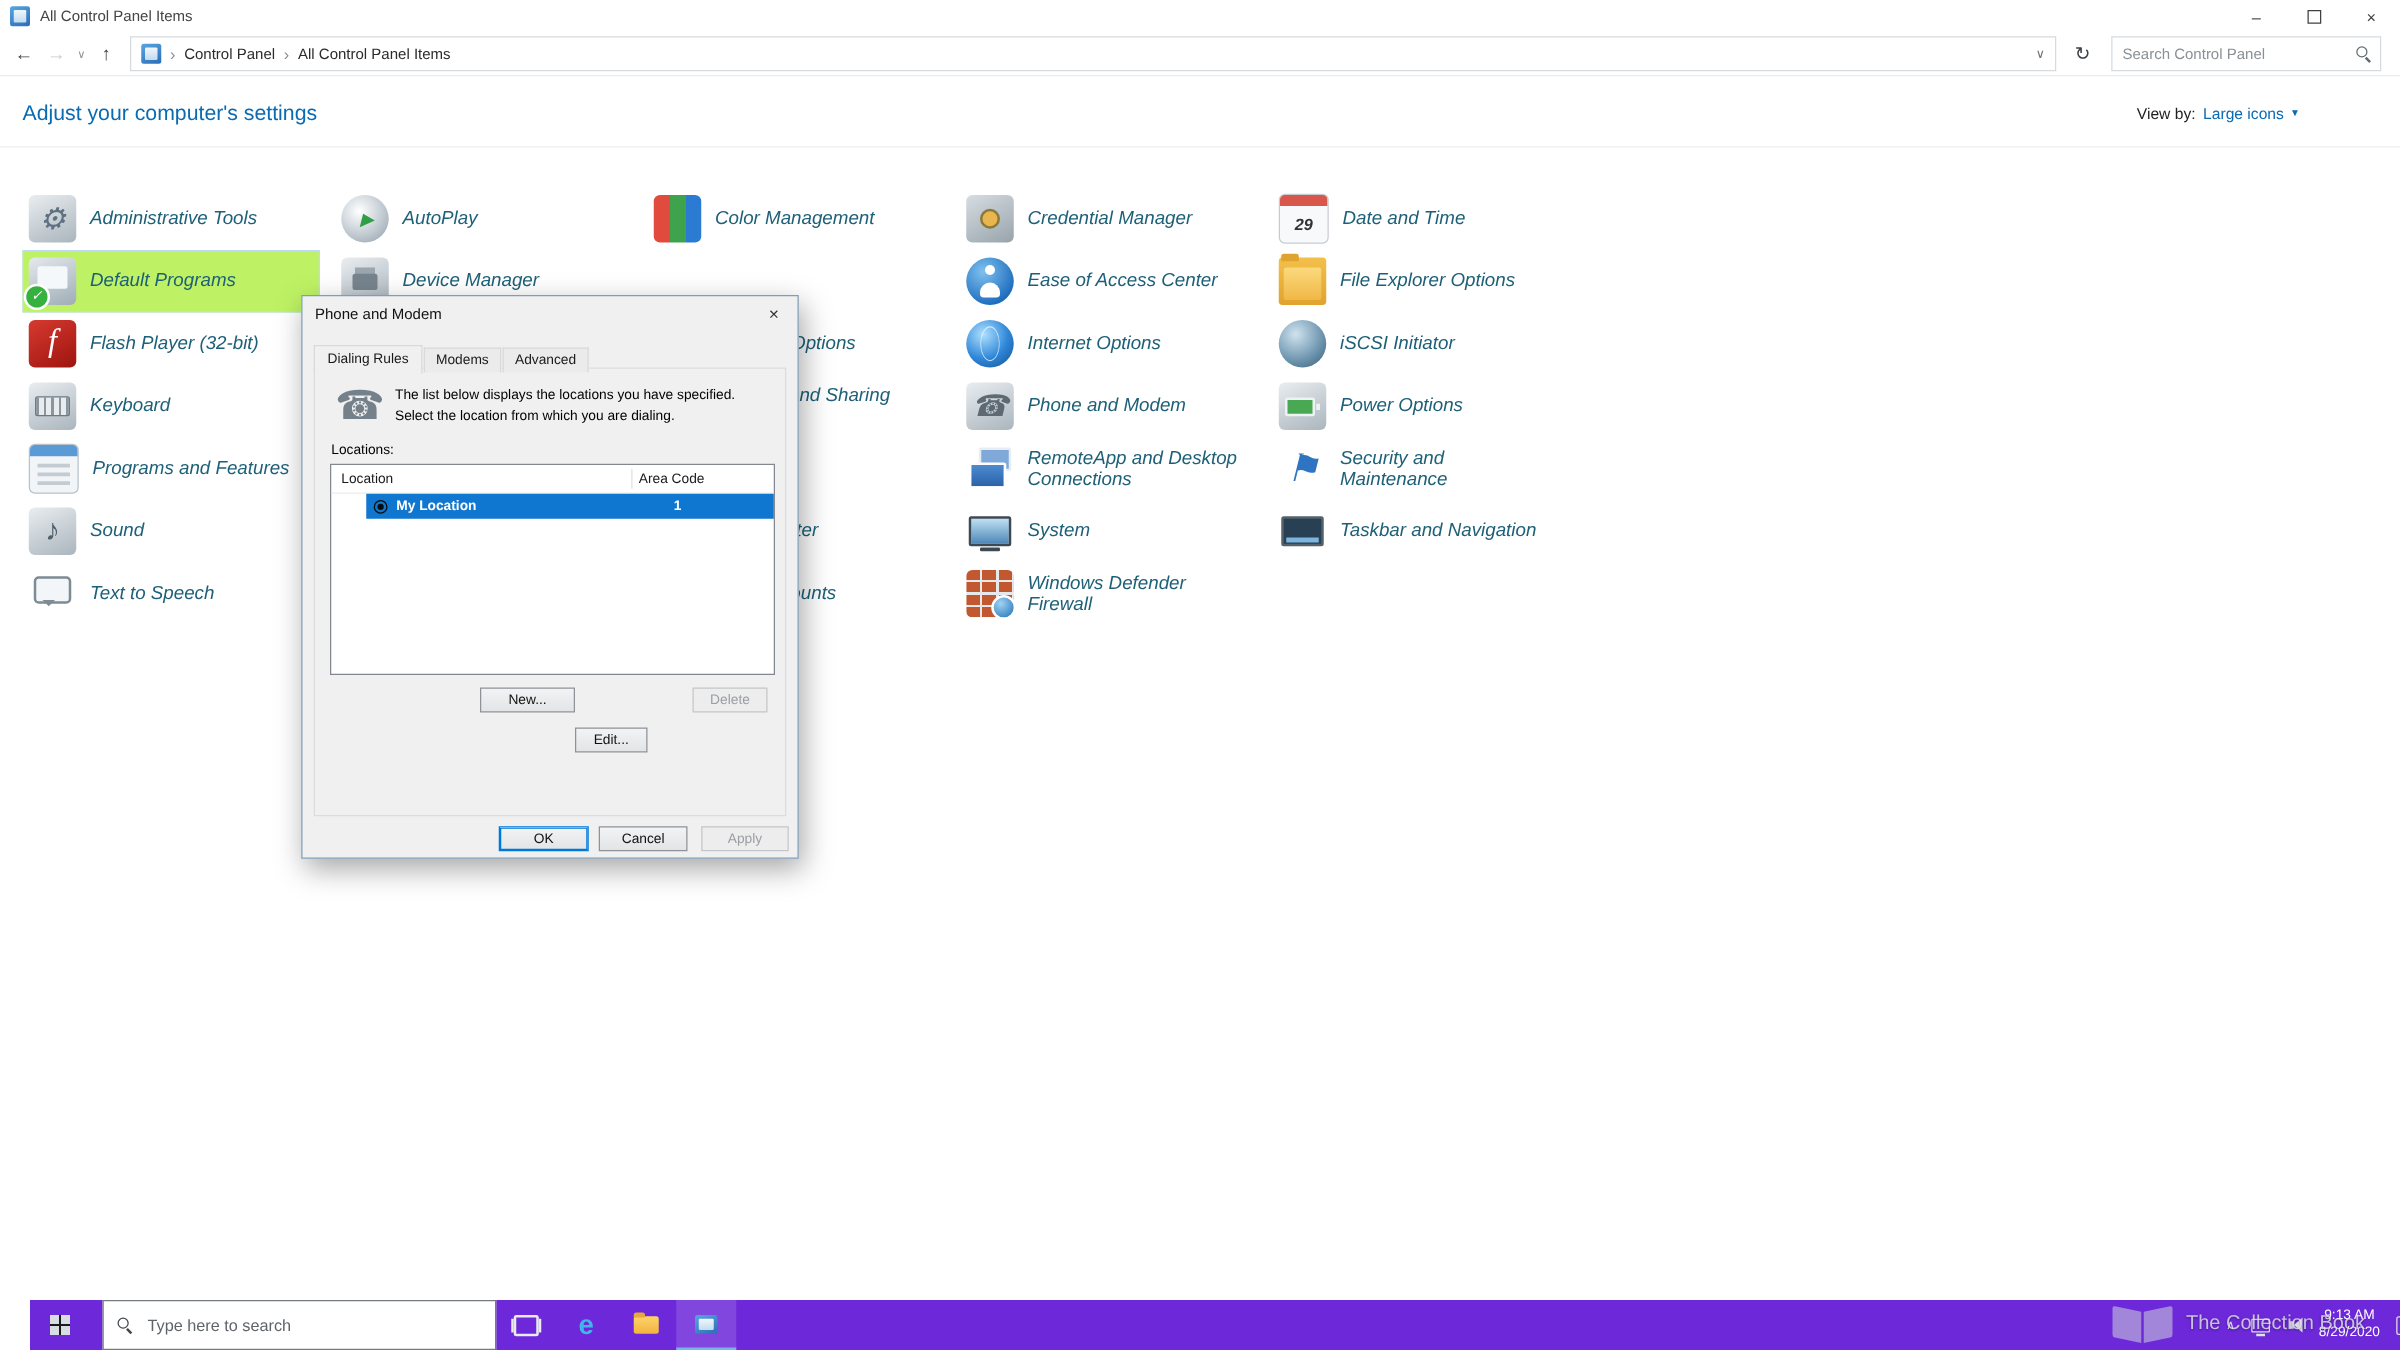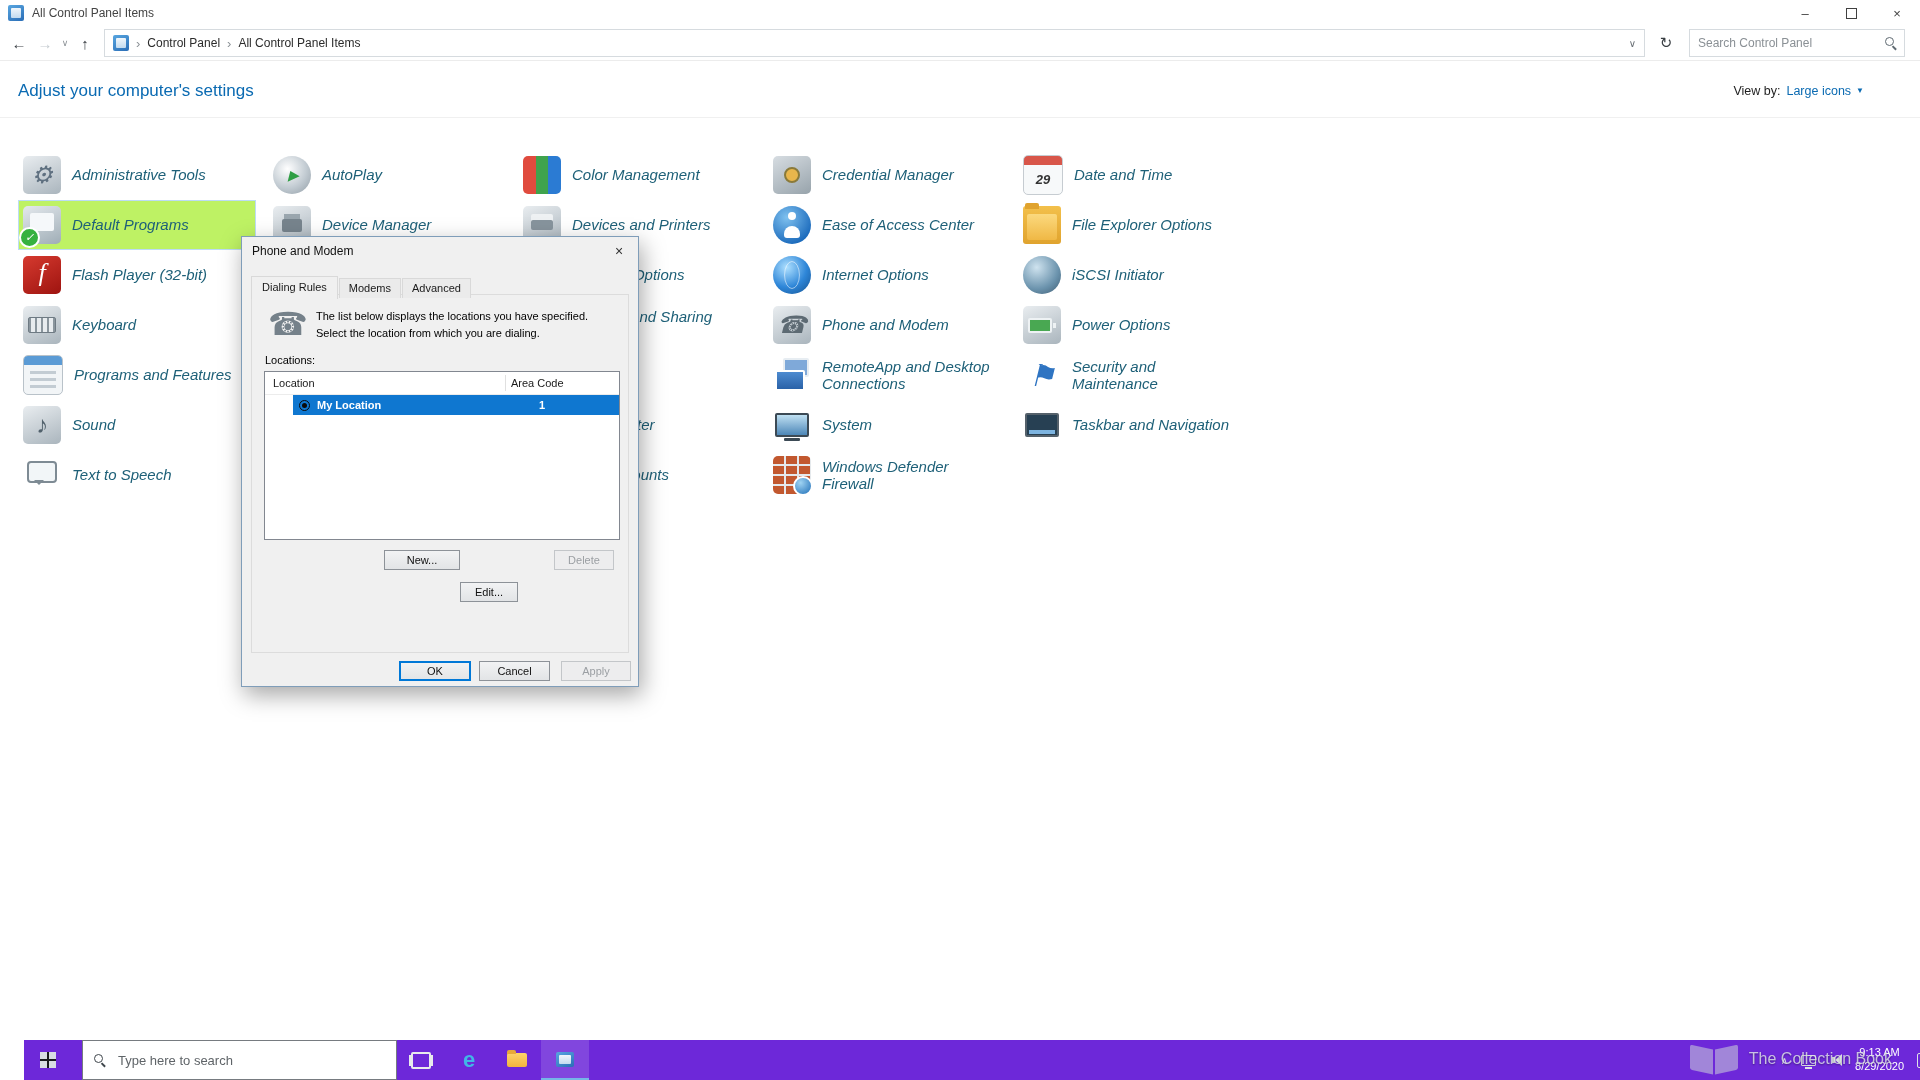--- a/index.html
+++ b/index.html
@@ -26,21 +26,21 @@
   .crumb{white-space:nowrap;}
   .addr-dropdown{margin-left:auto;color:#6a7076;font-size:10px;}
   .refresh-btn{width:26px;height:26px;display:flex;align-items:center;justify-content:center;font-size:15px;color:#3a3f44;margin-right:10px;}
   .searchbox{width:202px;height:26px;border:1px solid #d6dbdf;background:#fff;display:flex;align-items:center;padding:0 6px;margin-right:15px;}
   .searchbox input{border:none;outline:none;flex:1;font-size:12px;font-family:"Liberation Sans",sans-serif;color:#2b2b2b;background:transparent;}
   .searchbox input::placeholder{color:#8a9095;}
   .magnifier{width:14px;height:14px;position:relative;flex:0 0 14px;}
   .magnifier::before{content:"";position:absolute;top:1px;left:1px;width:7px;height:7px;border:1.5px solid #5f6a72;border-radius:50%;}
   .magnifier::after{content:"";position:absolute;width:5px;height:1.5px;background:#5f6a72;transform:rotate(45deg);right:1px;bottom:2px;}
 
-  .header-row{position:absolute;top:64px;left:0;right:0;height:54px;display:flex;align-items:center;justify-content:space-between;padding:0 56px 0 18px;border-bottom:1px solid #f0f0f0;box-sizing:border-box;}
+  .header-row{position:absolute;top:64px;left:0;right:0;height:54px;display:flex;align-items:center;justify-content:space-between;padding:0 80px 0 18px;border-bottom:1px solid #f0f0f0;box-sizing:border-box;}
   .page-header{font-size:17px;color:#0a6ab2;}
   .viewby{font-size:12.5px;color:#1f1f1f;display:flex;align-items:center;gap:6px;}
   .viewby-link{color:#0a6ab2;display:flex;align-items:center;gap:5px;}
   .viewby-caret{font-size:8px;color:#0a6ab2;}
 
   
   #cp-grid{position:absolute;left:18px;top:150px;display:grid;grid-template-columns:repeat(5,250px);grid-auto-rows:50px;}
   .cp-item{display:flex;align-items:center;gap:11px;padding:0 5px;width:238px;box-sizing:border-box;font-style:italic;}
   .cp-item.highlighted{background:#bef264;border:1px solid #bcdcf5;padding:0 4px;}
   .cp-label{font-size:15px;color:#1e6078;max-width:172px;line-height:1.15;}
@@ -232,24 +232,20 @@
     <span class="cp-label">Date and Time</span>
   </div>
     <div class="cp-item highlighted" style="grid-area: 2 / 1;">
     <span class="cp-icon i-default-programs-icon"></span>
     <span class="cp-label">Default Programs</span>
   </div>
     <div class="cp-item" style="grid-area: 2 / 2;">
     <span class="cp-icon i-device-manager-icon"></span>
     <span class="cp-label">Device Manager</span>
   </div>
-    <div class="cp-item" style="grid-area: 2 / 3;">
-    <span class="cp-icon i-devices-printers-icon"></span>
-    <span class="cp-label">Devices and Printers</span>
-  </div>
     <div class="cp-item" style="grid-area: 2 / 4;">
     <span class="cp-icon i-ease-of-access-icon"></span>
     <span class="cp-label">Ease of Access Center</span>
   </div>
     <div class="cp-item" style="grid-area: 2 / 5;">
     <span class="cp-icon i-file-explorer-options-icon"></span>
     <span class="cp-label">File Explorer Options</span>
   </div>
     <div class="cp-item" style="grid-area: 3 / 1;">
     <span class="cp-icon i-flash-player-icon"></span>

